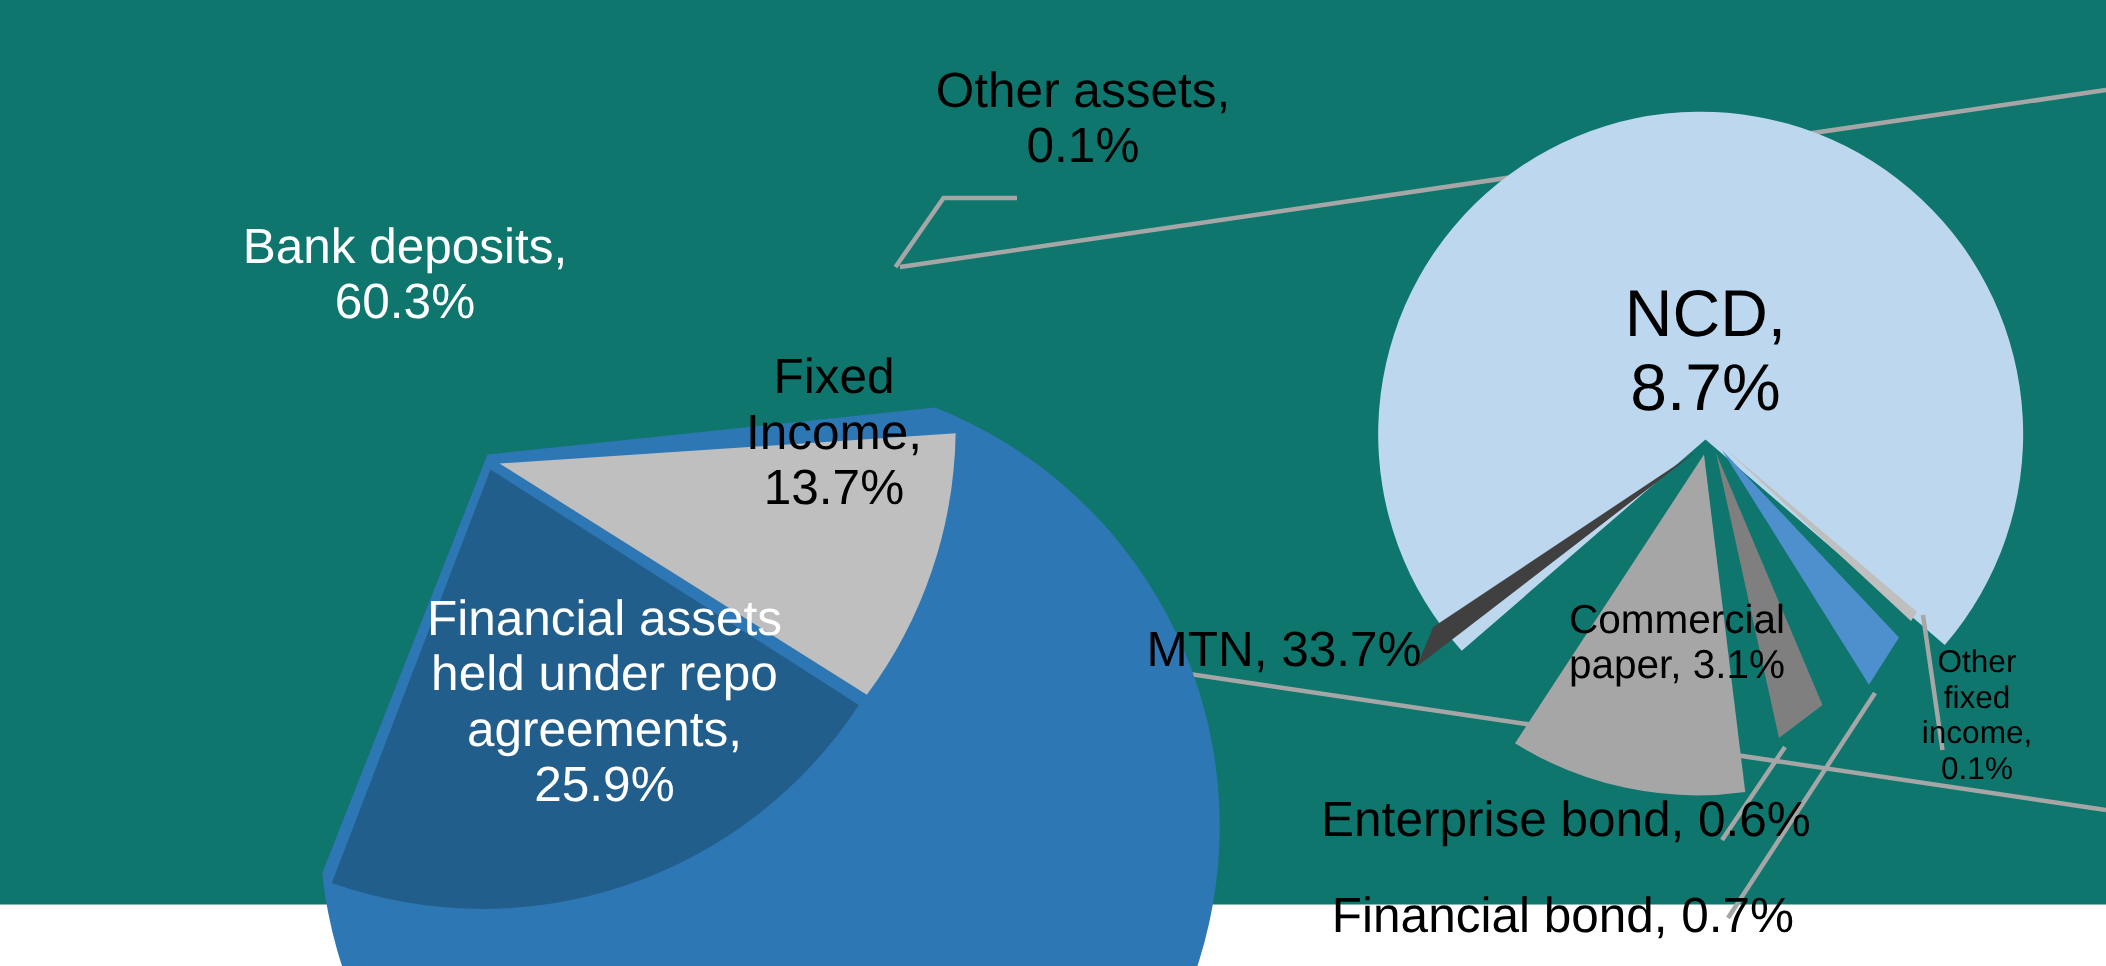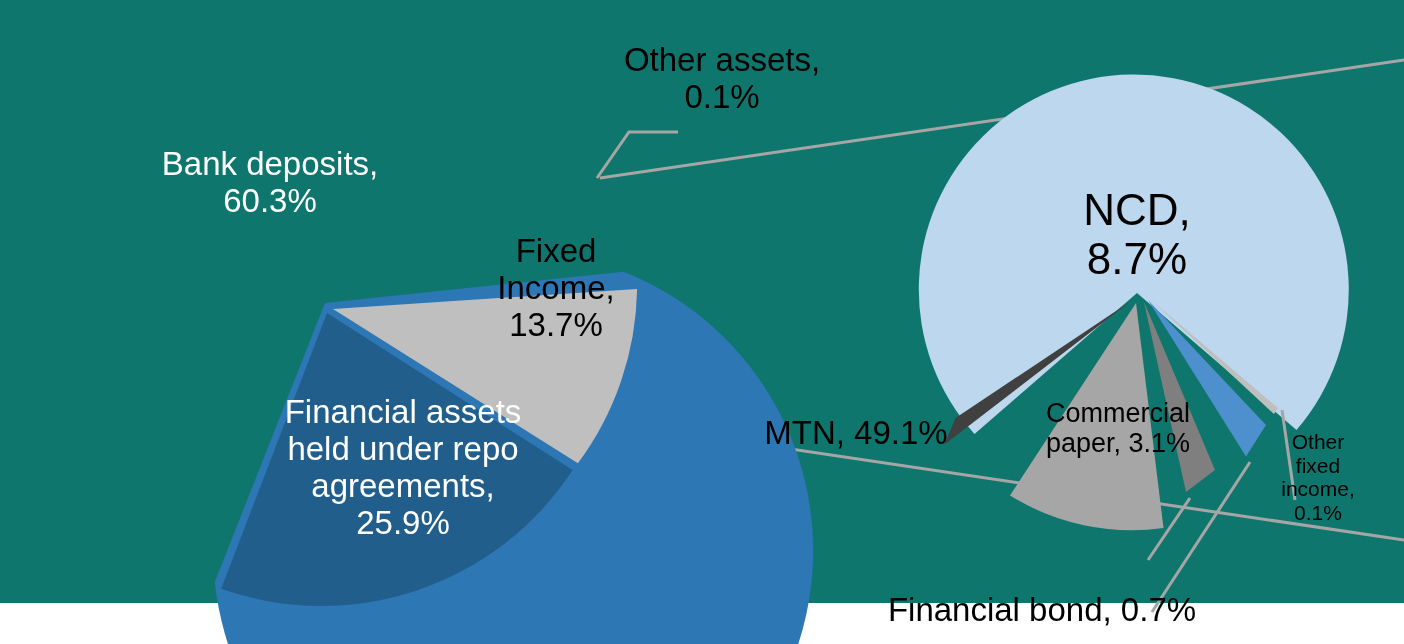--- a/index.html
+++ b/index.html
@@ -70,25 +70,26 @@
 Income,
 13.7%</div>
 
   <div class="lbl lbl-white" style="left:258px;top:394px;width:290px;font-size:33px;">Financial assets
 held under repo
 agreements,
 25.9%</div>
 
   <div class="lbl lbl-black" style="left:1027px;top:185px;width:220px;font-size:44px;">NCD, 8.7%</div>
 
-  <div class="lbl lbl-black" style="left:756px;top:415px;width:200px;font-size:33px;">MTN, 49.1%</div>
+  <div class="lbl lbl-black" style="left:756px;top:415px;width:200px;font-size:33px;">MTN, 33.7%</div>
 
   <div class="lbl lbl-black" style="left:1010px;top:398px;width:216px;font-size:27px;">Commercial
 paper, 3.1%</div>
 
+  <div class="lbl lbl-black" style="left:866px;top:528px;width:356px;font-size:33px;">Enterprise bond, 0.6%</div>
 
   <div class="lbl lbl-black" style="left:872px;top:592px;width:340px;font-size:33px;">Financial bond, 0.7%</div>
 
   <div class="lbl lbl-black" style="left:1258px;top:430px;width:120px;font-size:21px;">Other
 fixed
 income,
 0.1%</div>
 
 </div>
 

